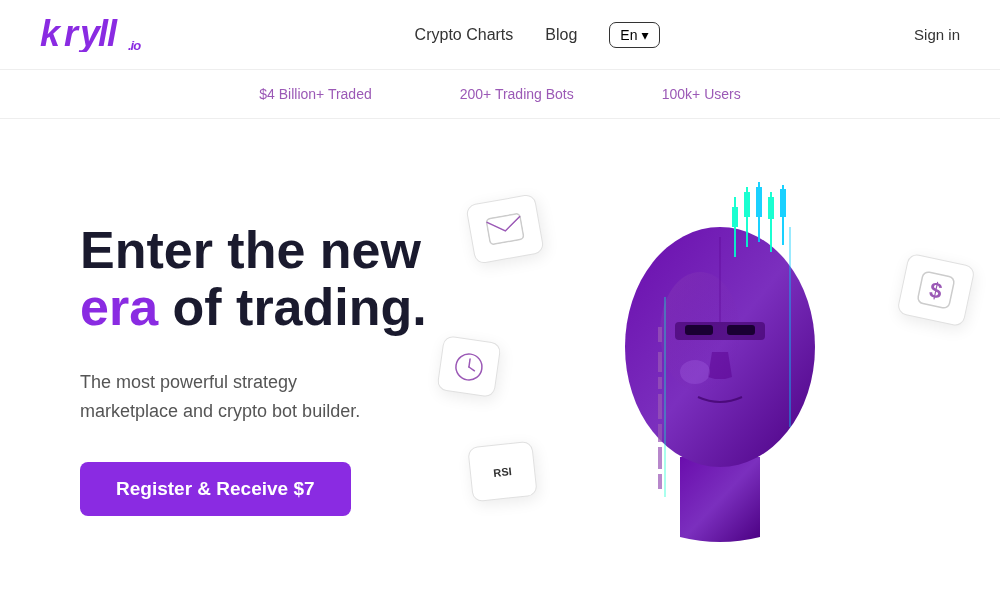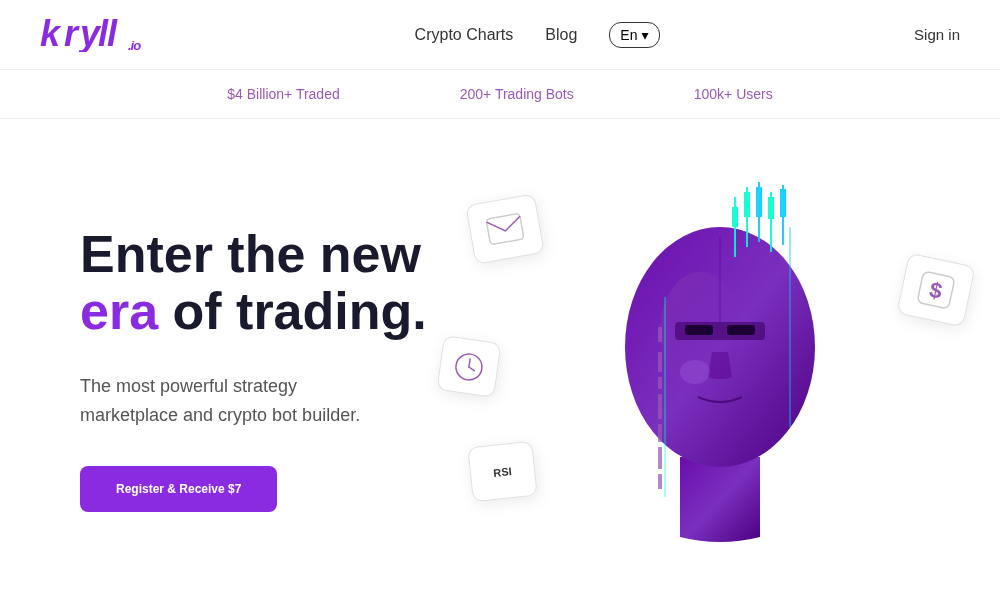--- a/index.html
+++ b/index.html
@@ -38,21 +38,21 @@
       gap: 32px;
     }
     .nav-link {
       font-size: 16px;
       color: #333;
       text-decoration: none;
       cursor: pointer;
     }
     .lang-btn {
       border: 1.5px solid #333;
-      border-radius: 12px;
+      border-radius: 7px;
       padding: 4px 10px;
       font-size: 14px;
       background: #fff;
       cursor: pointer;
       display: flex;
       align-items: center;
       gap: 4px;
     }
     .header-right {
       display: flex;
@@ -73,21 +73,21 @@
       padding: 12px 28px;
       font-size: 17px;
       font-weight: 700;
       cursor: pointer;
     }
 
     
     .stats-bar {
       display: flex;
       justify-content: center;
-      gap: 120px;
+      gap: 88px;
       padding: 16px 0;
       border-bottom: 1px solid #eee;
     }
     .stat-item {
       font-size: 14px;
       color: #9b59b6;
       font-weight: 500;
       text-align: center;
     }
 
@@ -119,21 +119,21 @@
       line-height: 1.6;
       margin-bottom: 36px;
       max-width: 320px;
     }
     .cta-btn {
       background: #8a2be2;
       color: #fff;
       border: none;
       border-radius: 8px;
       padding: 16px 36px;
-      font-size: 12px;
+      font-size: 19px;
       font-weight: 700;
       cursor: pointer;
     }
 
     
     .hero-illustration {
       flex: 1;
       position: relative;
       height: 420px;
     }

